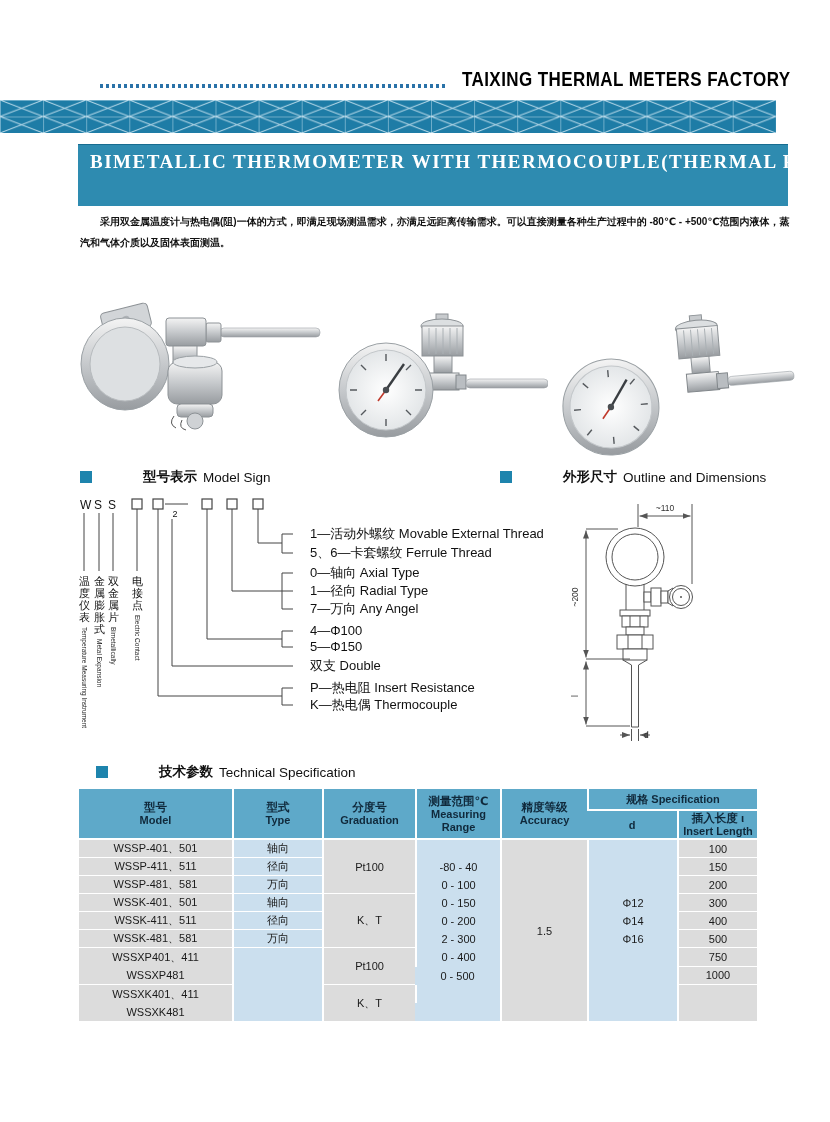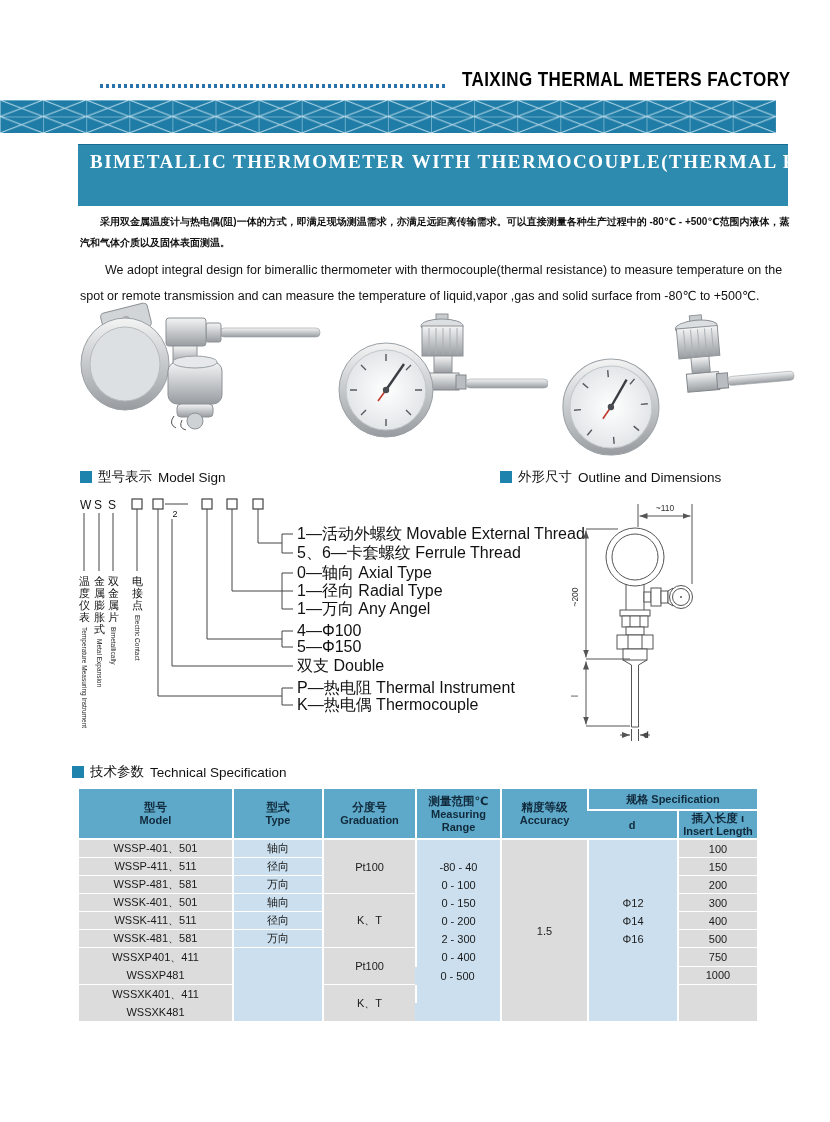--- a/index.html
+++ b/index.html
@@ -28,30 +28,30 @@
     color:#fff;letter-spacing:1.5px;white-space:nowrap;line-height:26px;}
 
   
   .intro{left:80px;top:211px;width:712px;}
   .intro-cn{font-size:10px;font-weight:bold;line-height:21px;text-indent:2em;}
   .intro-en{font-size:12.5px;line-height:26px;text-indent:2em;margin-top:4px;}
 
   
   .sec{display:flex;align-items:center;gap:6px;font-size:13.5px;white-space:nowrap;}
   .sec .sq{width:12px;height:12px;background:var(--c-accent);flex:none;}
-  .sec .cn{font-weight:normal;}
-  .sec-model{left:80px;top:468px;} .sec-outline{left:500px;top:468px;text-align:center;} .sec-spec{left:72px;top:763px;}
+  .sec .cn{font-weight:bold;margin-left:45px;}
+  .sec-model{left:80px;top:468px;} .sec-outline{left:500px;top:468px;text-align:center;} .sec-spec{left:96px;top:763px;}
 
   
   .msign{left:78px;top:495px;width:422px;height:270px;}
   .msign svg{position:absolute;left:0;top:0;}
   .mline{stroke:#444;stroke-width:1;fill:none;}
   .mbox{fill:#fff;stroke:#444;stroke-width:1.2;}
   .mtext{font-family:"Liberation Sans","DejaVu Sans",sans-serif;fill:#111;}
-  .rlabel{position:absolute;left:219px;font-size:16px;white-space:nowrap;line-height:14px;}
+  .rlabel{position:absolute;left:232px;font-size:13px;white-space:nowrap;line-height:14px;}
   .vcn{position:absolute;width:13px;font-size:11px;line-height:12px;word-break:break-all;text-align:center;}
   .ven{position:absolute;font-size:6.5px;white-space:nowrap;transform:rotate(90deg);transform-origin:0 0;color:#222;}
 
   
   .outline{left:560px;top:495px;}
   .oline{stroke:#555;stroke-width:1;fill:none;}
   .ofill{stroke:#555;stroke-width:1;fill:#fff;}
   .otext{font-family:"Liberation Sans","DejaVu Sans",sans-serif;font-size:8.5px;fill:#333;}
 
   
@@ -84,21 +84,20 @@
   </defs>
   <rect width="776" height="33" fill="url(#lat)"></rect>
 </svg>
 
 <div class="abs titlebar">
   <div class="title-en">BIMETALLIC THERMOMETER WITH THERMOCOUPLE(THERMAL RESISTANCE)</div>
 </div>
 
 <div class="abs intro">
   <p class="intro-cn">采用双金属温度计与热电偶(阻)一体的方式，即满足现场测温需求，亦满足远距离传输需求。可以直接测量各种生产过程中的 -80℃ - +500℃范围内液体，蒸汽和气体介质以及固体表面测温。</p>
-  <p class="intro-en">We adopt integral design for bimerallic thermometer with thermocouple(thermal resistance) to measure temperature on the spot or remote transmission and can measure the temperature of liquid,vapor ,gas and solid surface from -80℃ to +500℃.</p>
 </div>
 
 <svg class="photo" style="left:70px;top:298px" width="252" height="144" viewBox="0 0 252 144">
   <defs>
     <linearGradient id="met" x1="0" y1="0" x2="0" y2="1">
       <stop offset="0" stop-color="#f4f4f4"></stop>
         <stop offset=".5" stop-color="#c6c9cc"></stop>
         <stop offset="1" stop-color="#989ca0"></stop>
     </linearGradient>
     <radialGradient id="dialFace">
@@ -197,25 +196,25 @@
       <text x="16" y="14">S</text>
       <text x="30" y="14">S</text>
       <text x="97" y="22" font-size="9" text-anchor="middle">2</text>
     </g>
   </svg>
 
   <div class="rlabel" style="top:32px">1—活动外螺纹 Movable External Thread</div>
   <div class="rlabel" style="top:51px">5、6—卡套螺纹 Ferrule Thread</div>
   <div class="rlabel" style="top:71px">0—轴向 Axial Type</div>
   <div class="rlabel" style="top:89px">1—径向 Radial Type</div>
-  <div class="rlabel" style="top:107px">1—万向 Any Angel</div>
+  <div class="rlabel" style="top:107px">7—万向 Any Angel</div>
   <div class="rlabel" style="top:129px">4—Φ100</div>
   <div class="rlabel" style="top:145px">5—Φ150</div>
   <div class="rlabel" style="top:164px">双支 Double</div>
-  <div class="rlabel" style="top:186px">P—热电阻 Thermal Instrument</div>
+  <div class="rlabel" style="top:186px">P—热电阻 Insert Resistance</div>
   <div class="rlabel" style="top:203px">K—热电偶 Thermocouple</div>
 
   <div class="vcn" style="left:0;top:80px">温度仪表</div>
   <div class="ven" style="left:10px;top:132px">Temperature Measuring Instrument</div>
   <div class="vcn" style="left:15px;top:80px">金属膨胀式</div>
   <div class="ven" style="left:25px;top:144px">Metal Expansion</div>
   <div class="vcn" style="left:29px;top:80px">双金属片</div>
   <div class="ven" style="left:39px;top:132px">Bimetallically</div>
   <div class="vcn" style="left:53px;top:80px">电接点</div>
   <div class="ven" style="left:63px;top:120px">Electric Contact</div>

